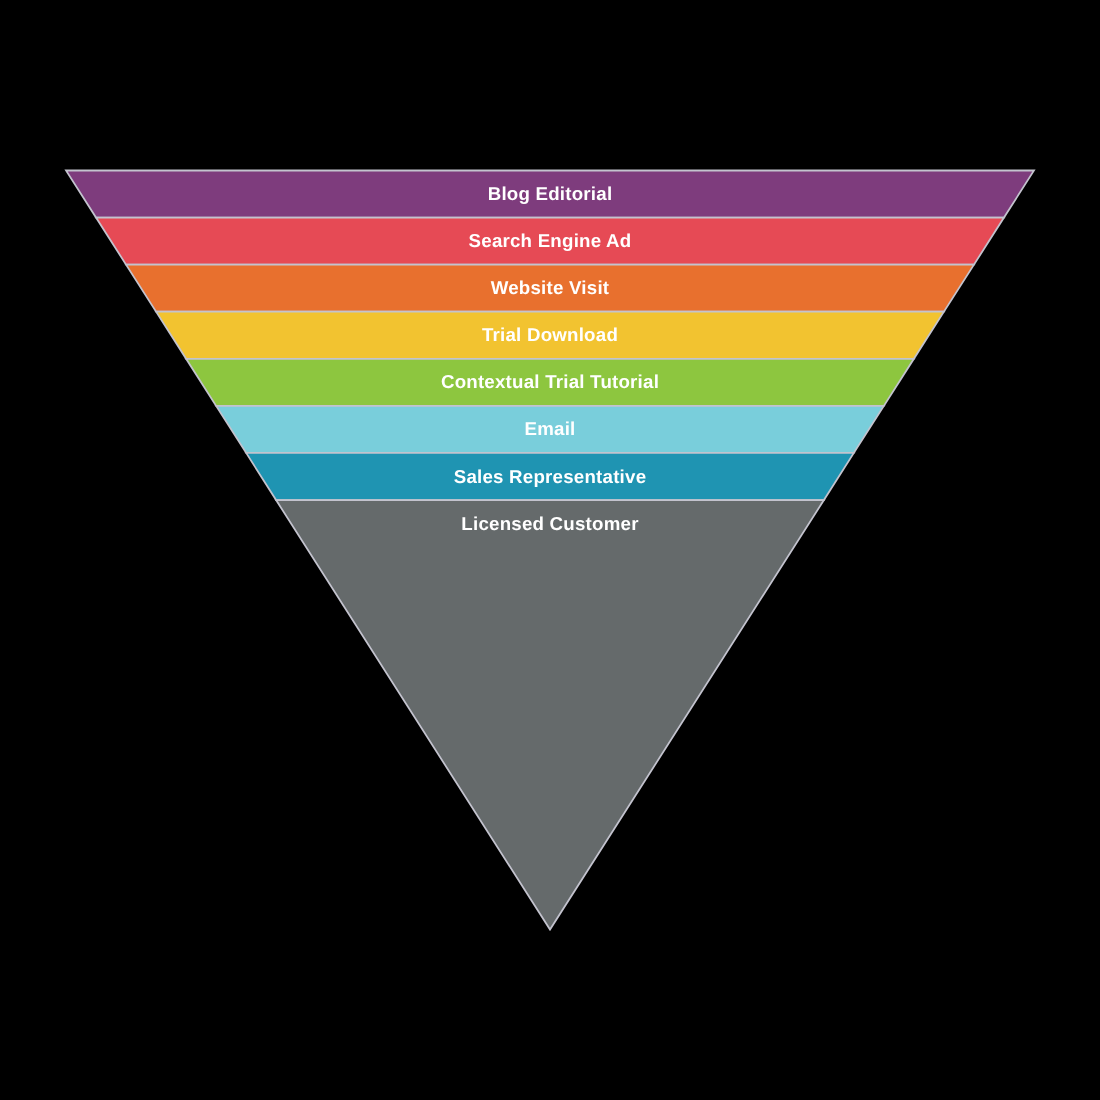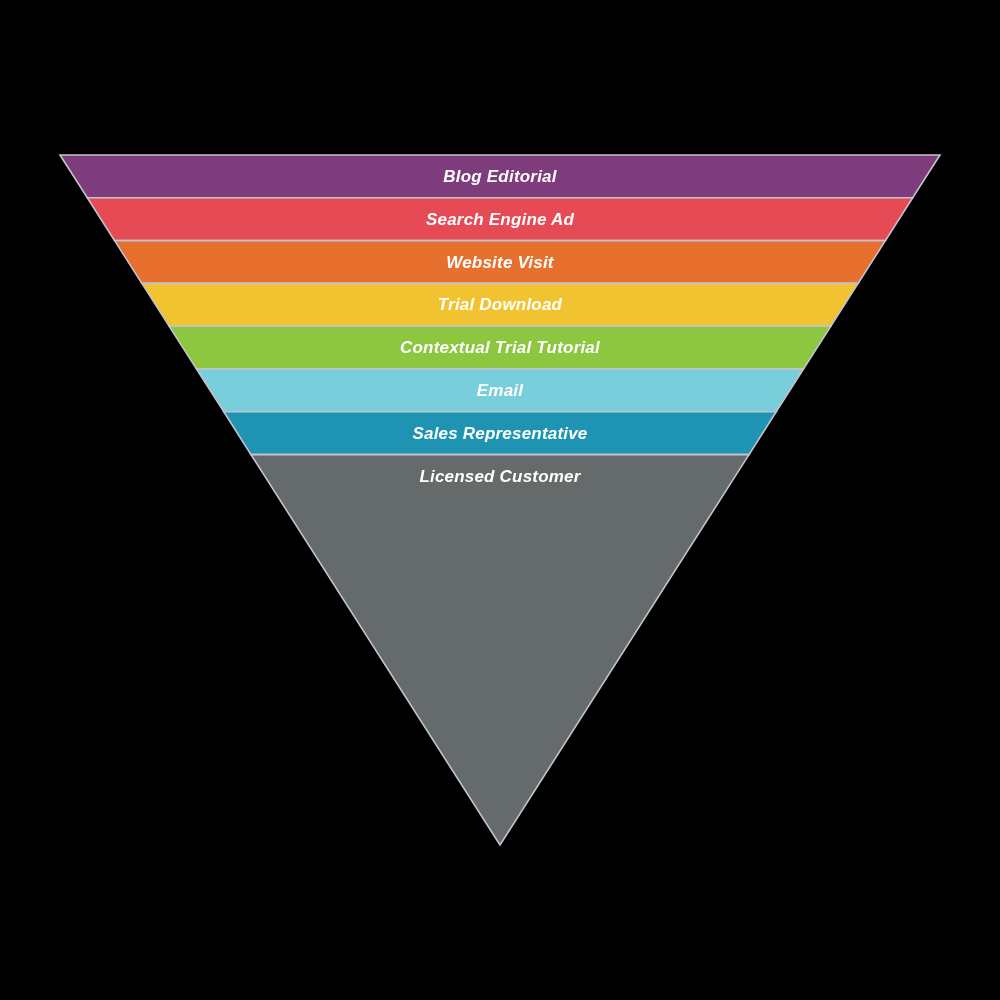--- a/index.html
+++ b/index.html
@@ -8,21 +8,20 @@
     width: 1000px;
     height: 1000px;
     background: #000000;
     overflow: hidden;
     font-family: "Liberation Sans", sans-serif;
   }
   .canvas {
     position: relative;
     width: 1000px;
     height: 1000px;
-    font-style: italic;
   }
   svg {
     display: block;
     width: 1000px;
     height: 1000px;
   }
   .stage-label {
     font-family: "Liberation Sans", sans-serif;
     font-weight: bold;
     font-size: 17px;

